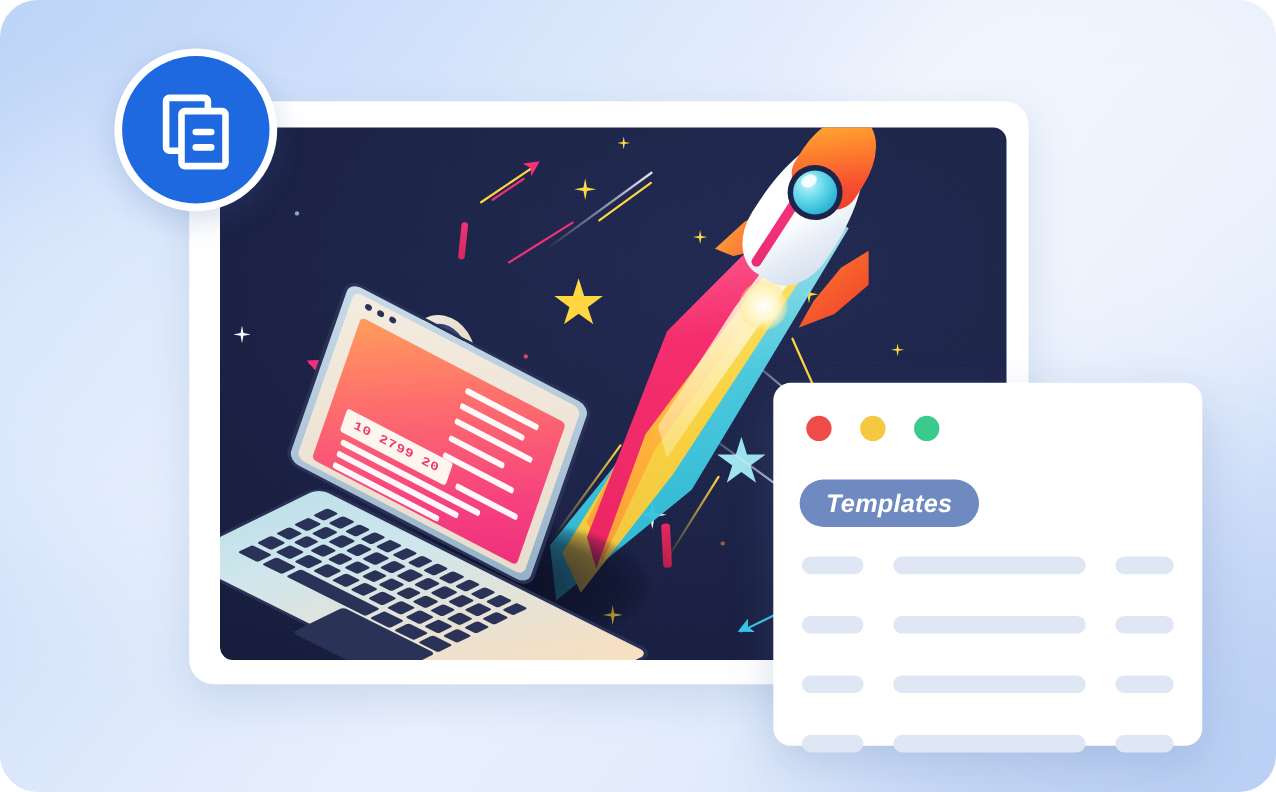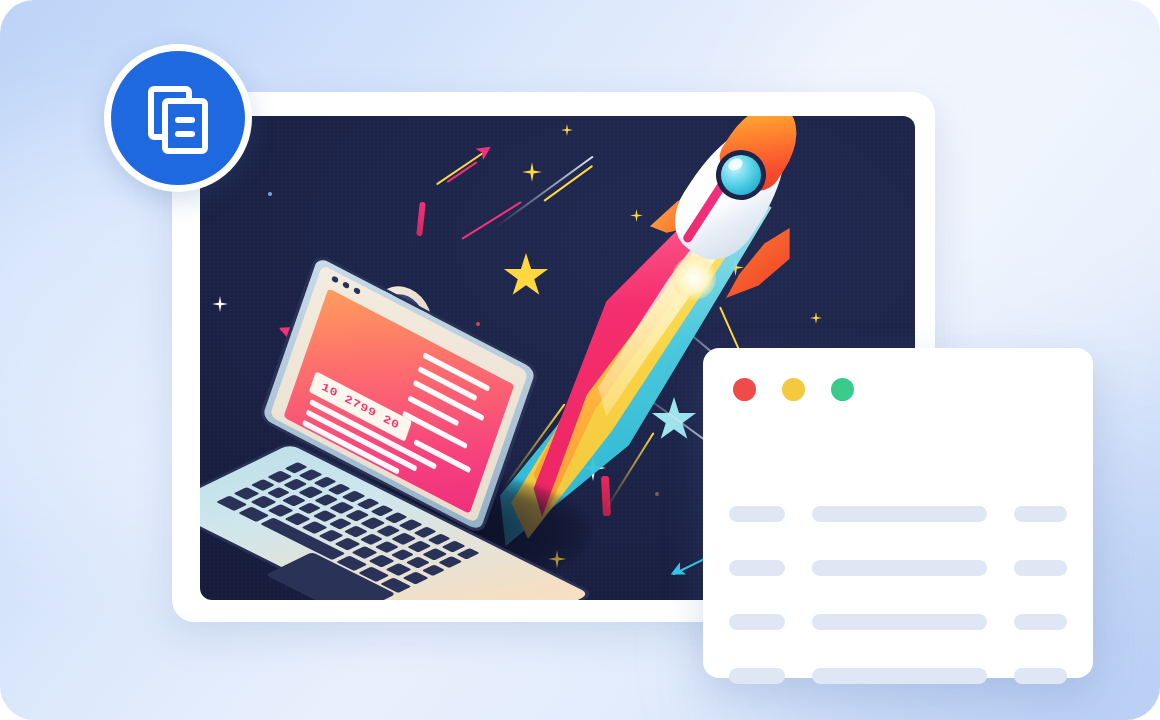--- a/index.html
+++ b/index.html
@@ -331,20 +331,23 @@
     </div>
   </div>
 
   <div class="tw">
     <div class="tw-dots">
       <span style="background:#ee4b49;"></span>
       <span style="background:#f5c93f;"></span>
       <span style="background:#3acb8c;"></span>
     </div>
 
+    <div class="tw-badge">
+      <span>Templates</span>
+    </div>
 
     <div class="tw-rows">
       <div class="tw-row">
         <div class="bar s"></div>
         <div class="bar l"></div>
         <div class="bar m"></div>
       </div>
       <div class="tw-row">
         <div class="bar s"></div>
         <div class="bar l"></div>

